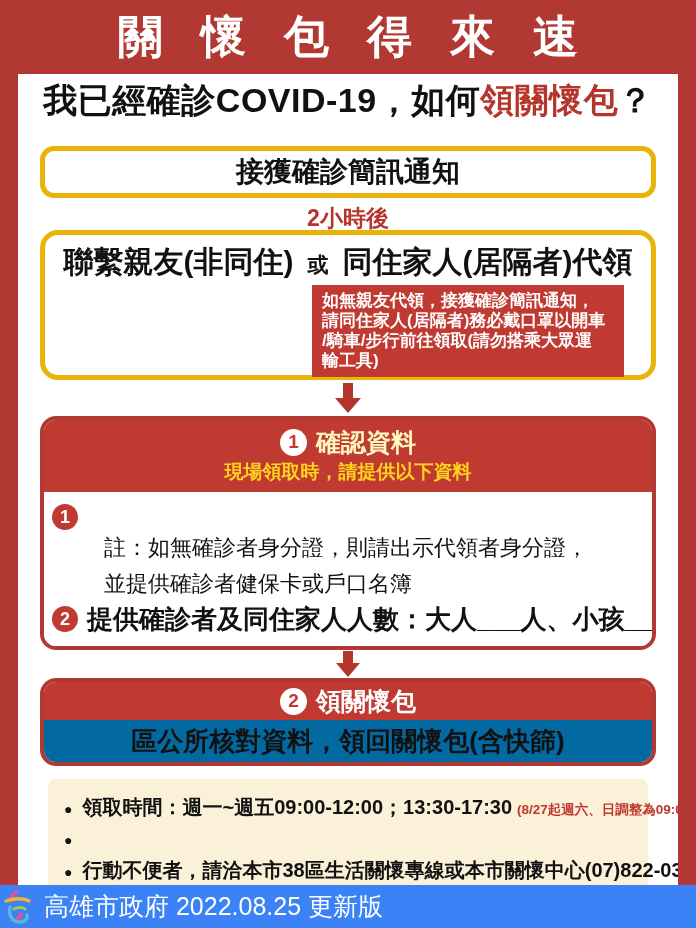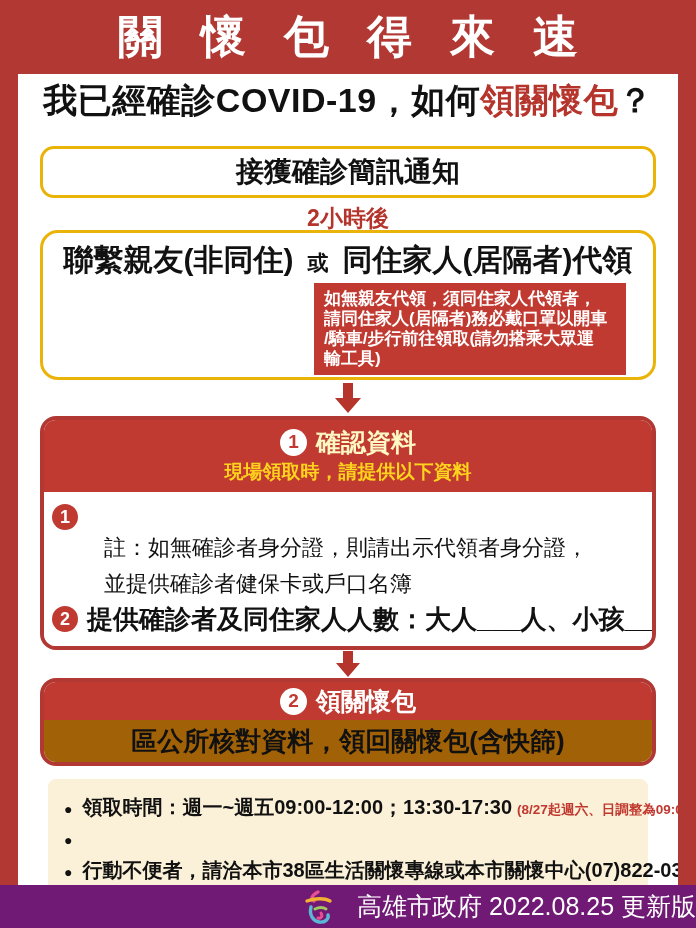--- a/index.html
+++ b/index.html
@@ -20,21 +20,21 @@
   .card {
     margin: 0 18px; height: 811px; background: #ffffff;
     padding: 0 22px; overflow: hidden;
   }
   .question {
     padding-top: 4px; height: 72px; text-align: center;
     font-weight: bold; font-size: 34px; white-space: nowrap; letter-spacing: 0.5px;
   }
   .question .hl { color: #b5342c; }
   
-  .flow-box { border: 3px solid #eab308; border-radius: 14px; background: #fff; }
+  .flow-box { border: 5px solid #eab308; border-radius: 14px; background: #fff; }
   .box1 {
     height: 52px; display: flex; align-items: center; justify-content: center;
     font-size: 28px; font-weight: bold;
   }
   .arrow-row {
     height: 32px; display: flex; align-items: center; justify-content: center;
     gap: 9px; color: #b5342c; font-size: 23px; font-weight: bold; flex-direction: column;
   }
   .arrow-svg { display: block; }
   .arrow-center { display: flex; justify-content: center; align-items: center; }
@@ -67,37 +67,37 @@
   .badge-dark {
     width: 26px; height: 26px; margin-top: 4px; border-radius: 50%;
     background: #c03a31; color: #fff; font-size: 18px; font-weight: bold;
     display: flex; align-items: center; justify-content: center; flex: none;
   }
   .c-note { margin-left: 52px; font-size: 22px; font-weight: normal; line-height: 36px; white-space: nowrap; }
   .pickup-header { background: #c03a31; display: flex; justify-content: center; align-items: center; gap: 9px; height: 38px; }
   .pickup-title { color: #fff; font-size: 25px; font-weight: bold; }
   .pickup-body {
     height: 42px; display: flex; align-items: center; justify-content: center;
-    font-size: 26px; font-weight: bold; background: #a16207;
+    font-size: 26px; font-weight: bold; background: #0369a1;
   }
   
   .info-box {
     margin: 13px 8px 0; background: #fbf0d8; border-radius: 8px;
     padding: 13px 6px 13px 16px;
   }
   .bullet-row {
     display: flex; align-items: baseline; white-space: nowrap;
     line-height: 30px; font-size: 20px; font-weight: bold;
   }
   .bullet-dot { font-size: 14px; margin-right: 10px; flex: none; }
   .red-note { color: #c0382e; font-size: 13.5px; font-weight: bold; margin-left: 5px; }
   
   .footer {
-    height: 43px; background: #701a75; display: flex; align-items: center;
-    justify-content: flex-end; gap: 22px; color: #fff; font-size: 25px;
+    height: 43px; background: #3b82f6; display: flex; align-items: center;
+    justify-content: flex-start; gap: 10px; color: #fff; font-size: 25px;
   }
   .logo-svg { display: block; }
 </style>
 </head>
 <body>
 
 <div class="title-band">
   <div class="poster-title">關懷包得來速</div>
 </div>
 
@@ -116,21 +116,21 @@
     <span>2小時後</span>
   </div>
 
   <div class="flow-box box2">
     <div class="box2-heading">
       <span>聯繫親友(非同住)</span>
       <span class="or-label">或</span>
       <span>同住家人(居隔者)代領</span>
     </div>
     <div class="proxy-note">
-      <div>如無親友代領，須同住家人代領者，</div>
+      <div>如無親友代領，接獲確診簡訊通知，</div>
       <div>請同住家人(居隔者)務必戴口罩以開車</div>
       <div>/騎車/步行前往領取(請勿搭乘大眾運</div>
       <div>輸工具)</div>
     </div>
   </div>
 
   <div class="arrow-center arrow-mid">
     <svg class="arrow-svg" width="26" height="30" viewBox="0 0 26 30">
       <path d="M8 0 h10 v15 h8 L13 30 L0 15 h8 z" fill="#b5342c"></path>
     </svg>

